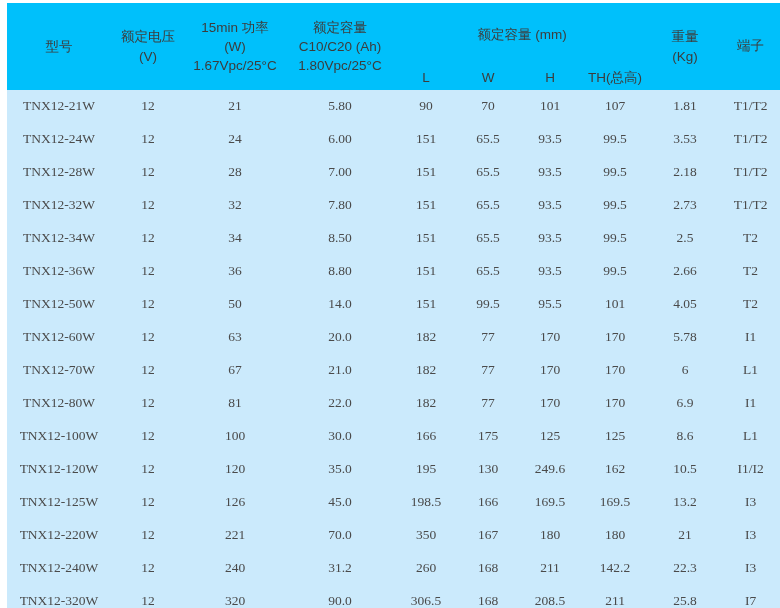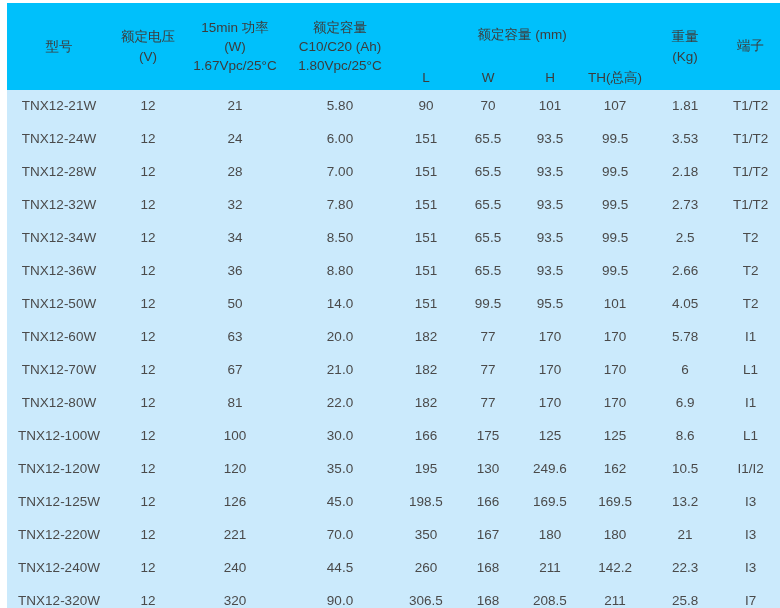--- a/index.html
+++ b/index.html
@@ -48,20 +48,21 @@
     vertical-align: middle;
   }
   tr.head-sub th {
     height: 23px;
     vertical-align: middle;
     background: #00c0fb;
   }
   tbody.spec-body tr {
     background: #cbeafc;
     height: 33px;
+    font-family: Liberation Serif, serif;
   }
   tbody.spec-body td {
     height: 33px;
     font-size: 13.5px;
   }
   .hdr-stack {
     display: block;
     line-height: 1.42;
   }
   .hdr-line { display: block; }
@@ -303,21 +304,21 @@
           <td>167</td>
           <td>180</td>
           <td>180</td>
           <td>21</td>
           <td>I3</td>
         </tr>
         <tr>
           <td>TNX12-240W</td>
           <td>12</td>
           <td>240</td>
-          <td>44.5</td>
+          <td>31.2</td>
           <td>260</td>
           <td>168</td>
           <td>211</td>
           <td>142.2</td>
           <td>22.3</td>
           <td>I3</td>
         </tr>
         <tr>
           <td>TNX12-320W</td>
           <td>12</td>

